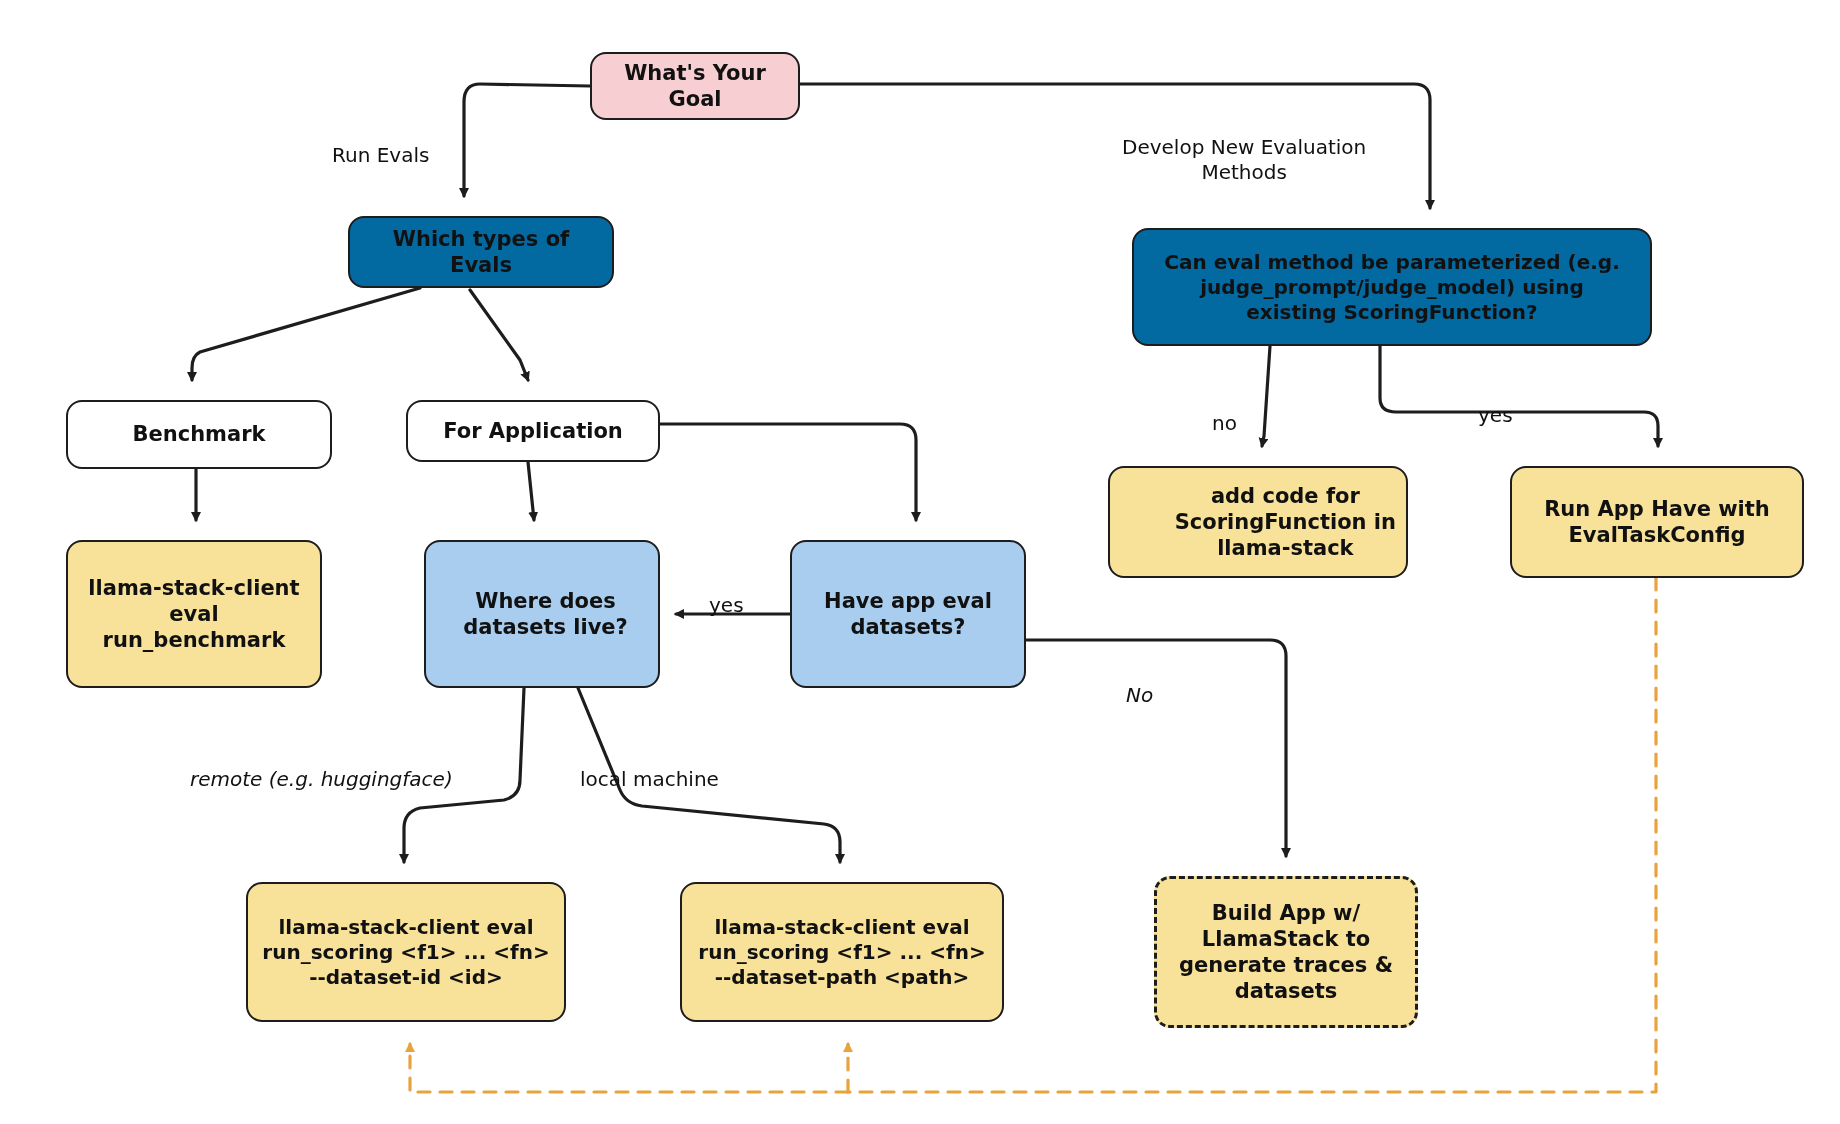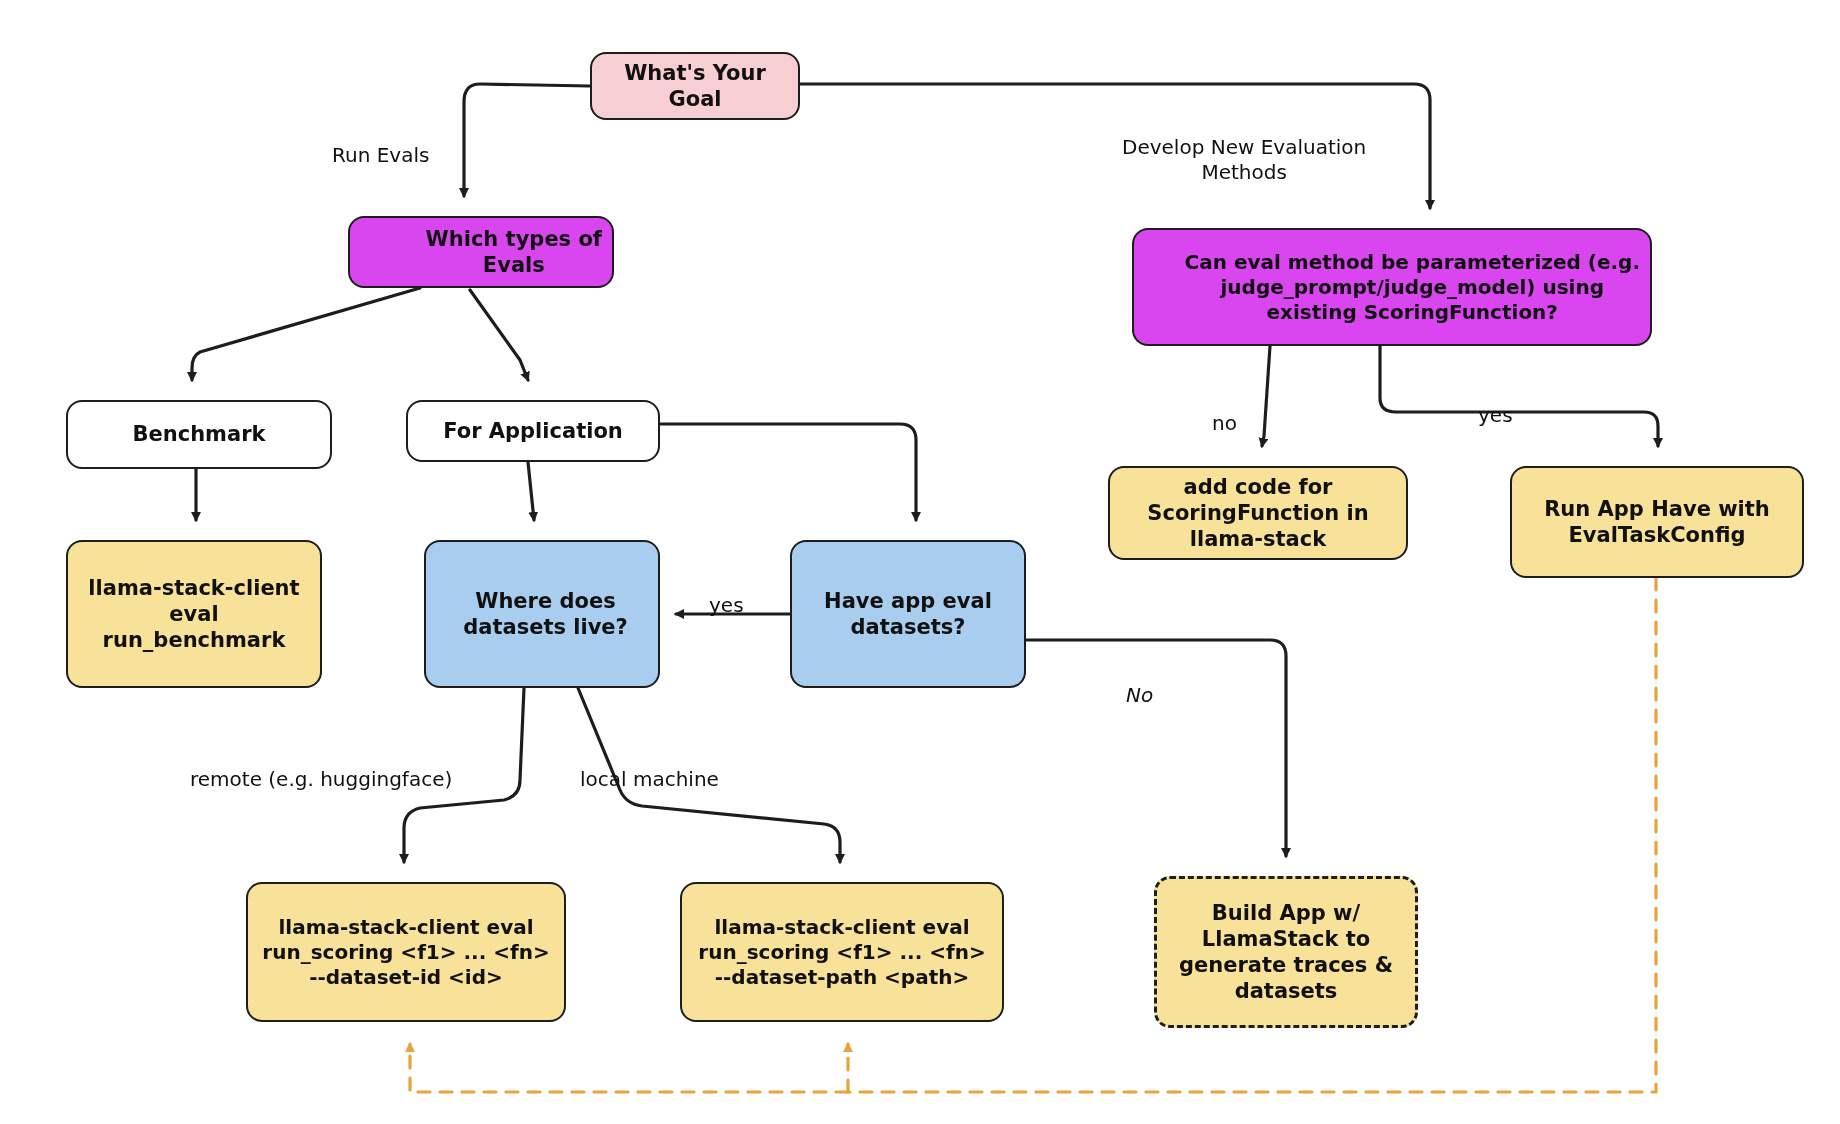--- a/index.html
+++ b/index.html
@@ -36,21 +36,21 @@
     border-radius: 16px;
     color: #111111;
     font-size: 21px;
     line-height: 1.25;
     padding: 6px 10px;
     white-space: pre-line;
     font-family: "DejaVu Sans", sans-serif;
     font-weight: bold;
   }
   .node.pink   { background: #f7cfd3; }
-  .node.green  { background: #d946ef; justify-content: flex-end; }
+  .node.green  { background: #0369a1; }
   .node.yellow { background: #f8e29a; }
   .node.blue   { background: #a8cdee; }
   .node.white  { background: #ffffff; }
   .node.dashed {
     background: #f8e29a;
     border-style: dashed;
     border-width: 3px;
   }
   .edge-label {
     position: absolute;
@@ -128,21 +128,21 @@
   </div>
 
   <div class="node white" style="left:66px; top:400px; width:266px; height:69px;">
     <span>Benchmark</span>
   </div>
 
   <div class="node white" style="left:406px; top:400px; width:254px; height:62px;">
     <span>For Application</span>
   </div>
 
-  <div class="node yellow" style="left:1108px; top:466px; width:300px; height:94px;">
+  <div class="node yellow" style="left:1108px; top:466px; width:300px; height:112px;justify-content:flex-end;">
     <span>add code for
 ScoringFunction in
 llama-stack</span>
   </div>
 
   <div class="node yellow" style="left:1510px; top:466px; width:294px; height:112px;">
     <span>Run App Have with
 EvalTaskConfig</span>
   </div>
 
@@ -198,21 +198,21 @@
   </div>
 
   <div class="edge-label" style="left:709px; top:568px;">
     <span>yes</span>
   </div>
 
   <div class="edge-label" style="left:1126px; top:658px; font-style:italic;">
     <span>No</span>
   </div>
 
-  <div class="edge-label" style="left:190px; top:742px;">
+  <div class="edge-label" style="left:190px; top:742px;font-style:italic;">
     <span>remote (e.g. huggingface)</span>
   </div>
 
   <div class="edge-label" style="left:580px; top:742px;">
     <span>local machine</span>
   </div>
 
 </div>
 
 </body></html>

